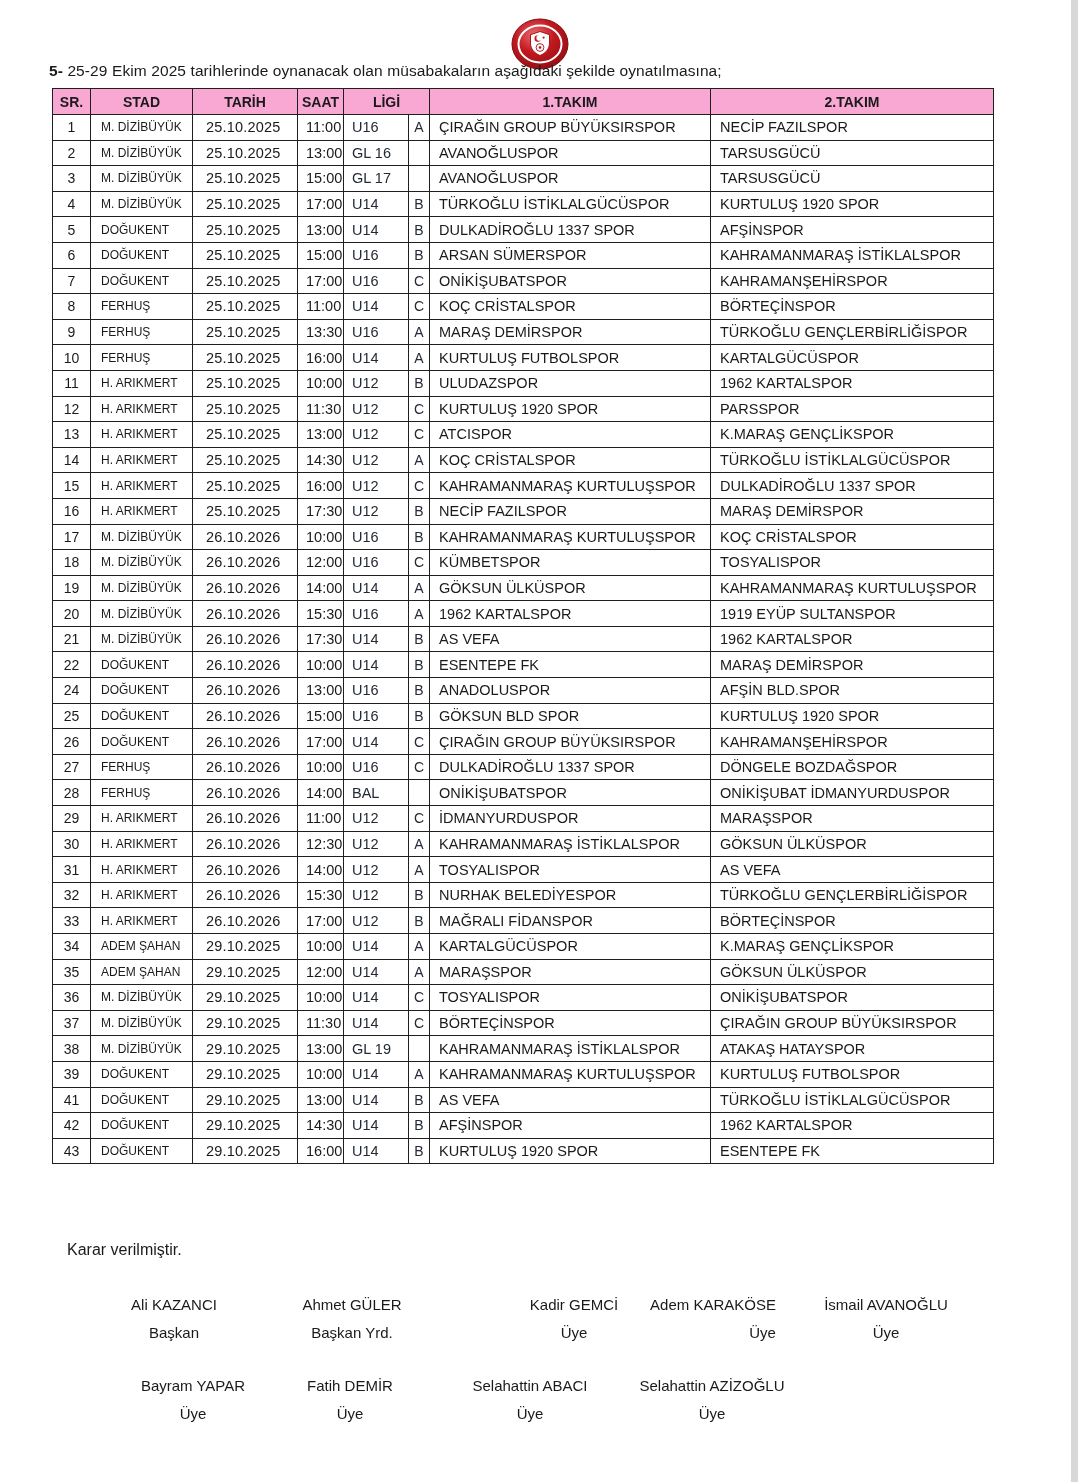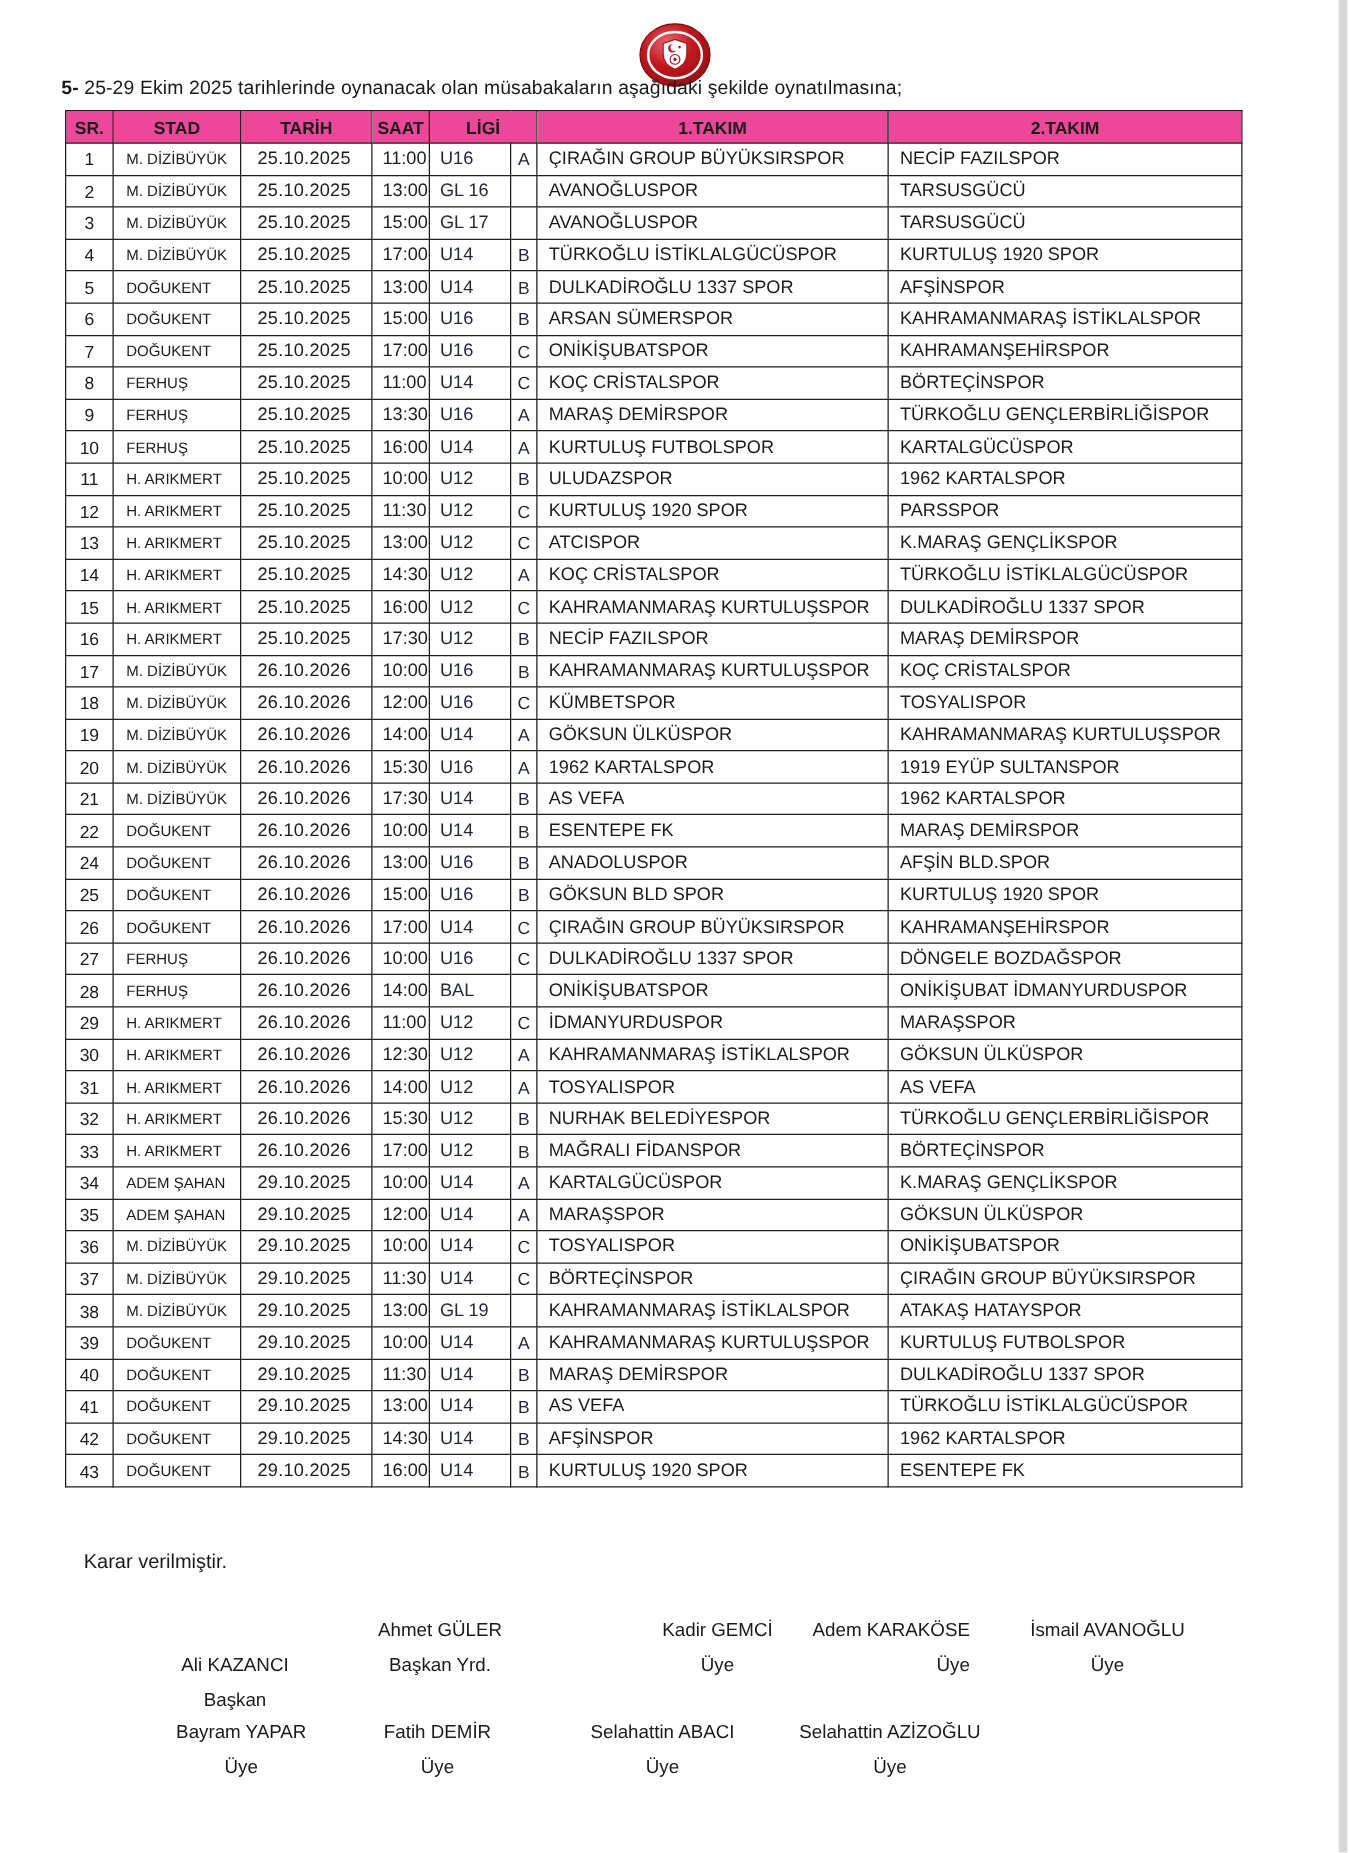--- a/index.html
+++ b/index.html
@@ -18,38 +18,38 @@
 
   table.sched {
     position:absolute; left:52px; top:88px; width:941px;
     border-collapse:collapse; table-layout:fixed;
   }
   .sched th, .sched td {
     border:1.5px solid #1f1f1f; overflow:hidden; white-space:nowrap;
     padding:0; vertical-align:middle;
   }
   .sched th {
-    background:#ec4899; font-size:14px; font-weight:bold; height:25px; text-align:center;
+    background:#f9a8d4; font-size:14px; font-weight:bold; height:25px; text-align:center;
   }
   .sched td { height:24.6px; font-size:14.5px; background:#fff; }
   td.sr   { text-align:center; font-size:14px; }
   td.stad { font-size:12px; padding-left:10px; }
   td.tarih{ padding-left:13px; letter-spacing:0.2px; }
   td.saat { padding-left:8px; }
   td.ligi { padding-left:8px; color:#232a36; }
   td.grup { text-align:center; font-size:14px; color:#232a36; }
   td.t1, td.t2 { padding-left:9px; }
 
   .karar { position:absolute; left:67px; top:1241px; font-size:16px; }
 
   .sig { position:absolute; transform:translateX(-50%); text-align:center; font-size:15px; white-space:nowrap; }
   .sig .t { margin-top:11px; }
   .sig.r1 { top:1296px; }
   .sig.r2 { top:1377px; }
-  .r1.c0 { left:188px;margin-top:28px; } .r1.c1 { left:352px; } .r1.c2 { left:530px;margin-left:44px; } .r1.c3 { left:713px;text-align:right; } .r1.c4 { left:886px; }
+  .r1.c0 { left:174px; } .r1.c1 { left:352px; } .r1.c2 { left:530px;margin-left:44px; } .r1.c3 { left:713px;text-align:right; } .r1.c4 { left:886px; }
   .r2.c0 { left:193px; } .r2.c1 { left:350px; } .r2.c2 { left:530px; } .r2.c3 { left:712px; }
 </style>
 </head>
 <body>
 
 <div class="scan-strip"></div>
 
 <svg class="logo" viewBox="0 0 58 52" xmlns="http://www.w3.org/2000/svg" aria-hidden="true">
   <defs>
     <radialGradient id="crestGrad" cx="40%" cy="32%" r="78%">
@@ -469,30 +469,20 @@
         <td class="sr">39</td>
         <td class="stad">DOĞUKENT</td>
         <td class="tarih">29.10.2025</td>
         <td class="saat">10:00</td>
         <td class="ligi">U14</td>
         <td class="grup">A</td>
         <td class="t1">KAHRAMANMARAŞ KURTULUŞSPOR</td>
         <td class="t2">KURTULUŞ FUTBOLSPOR</td>
       </tr>
       <tr>
-        <td class="sr">40</td>
-        <td class="stad">DOĞUKENT</td>
-        <td class="tarih">29.10.2025</td>
-        <td class="saat">11:30</td>
-        <td class="ligi">U14</td>
-        <td class="grup">B</td>
-        <td class="t1">MARAŞ DEMİRSPOR</td>
-        <td class="t2">DULKADİROĞLU 1337 SPOR</td>
-      </tr>
-      <tr>
         <td class="sr">41</td>
         <td class="stad">DOĞUKENT</td>
         <td class="tarih">29.10.2025</td>
         <td class="saat">13:00</td>
         <td class="ligi">U14</td>
         <td class="grup">B</td>
         <td class="t1">AS VEFA</td>
         <td class="t2">TÜRKOĞLU İSTİKLALGÜCÜSPOR</td>
       </tr>
       <tr>

